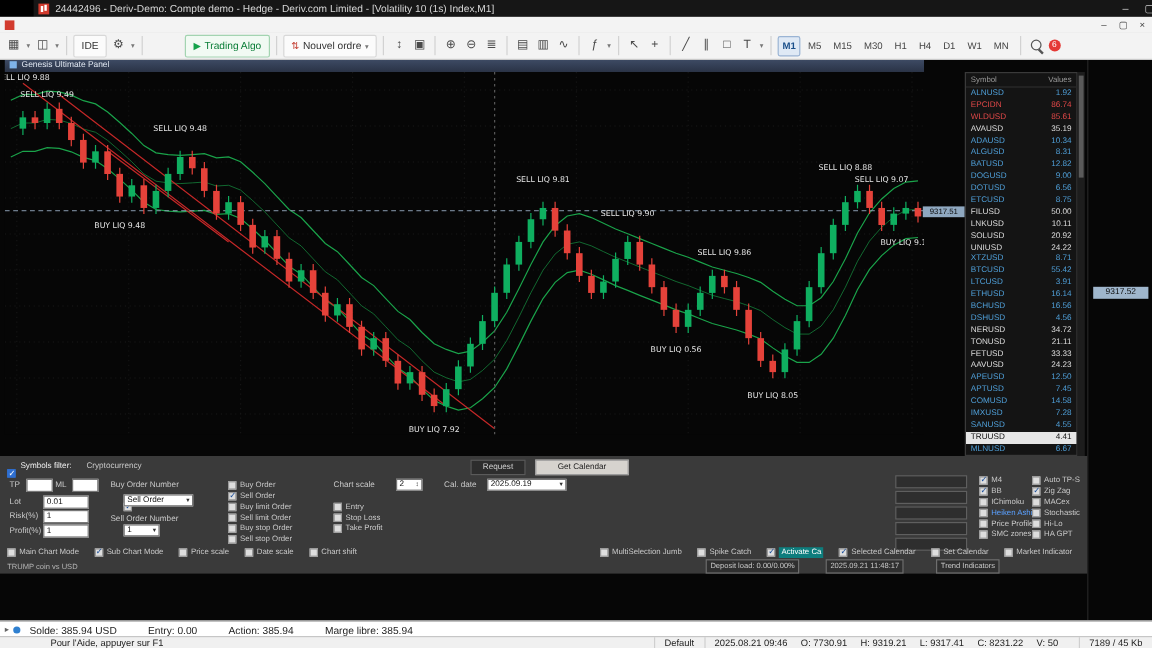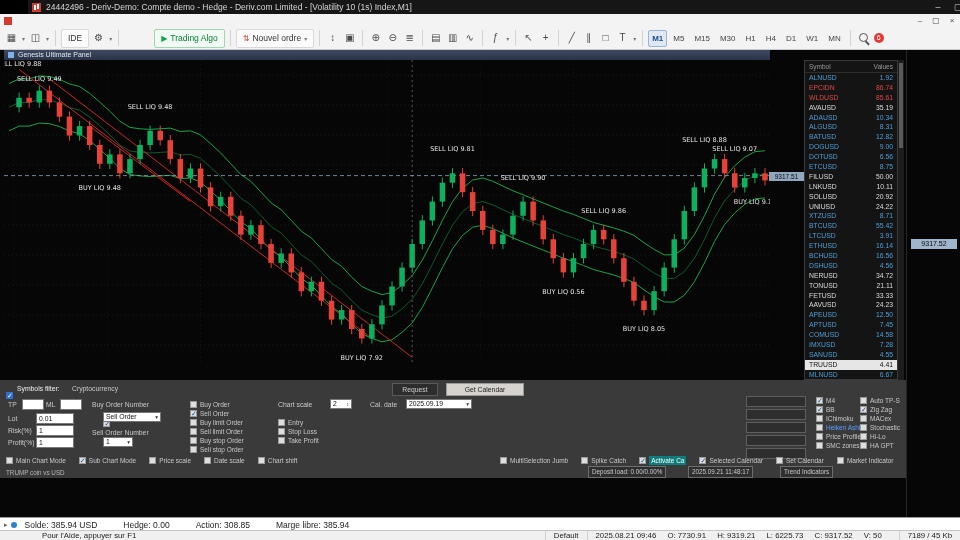--- a/index.html
+++ b/index.html
@@ -824,32 +824,32 @@
     <span class="plbl ap" style="left:6px;top:88px;color:#b5b5b5;font-size:6.3px">TRUMP coin vs USD</span>
     <span class="obox" style="left:588px;top:86px">Deposit load: 0.00/0.00%</span>
     <span class="obox" style="left:688px;top:86px">2025.09.21 11:48:17</span>
     <span class="obox" style="left:780px;top:86px">Trend Indicators</span>
   </div>
 
   <div class="acctbar">
     <span class="tri">▸</span>
     <span class="dot"></span>
     <span class="aitem">Solde: 385.94 USD</span>
-    <span class="aitem">Hedge: 0.00</span>
-    <span class="aitem">Action: 308.85</span>
+    <span class="aitem">Entry: 0.00</span>
+    <span class="aitem">Action: 385.94</span>
     <span class="aitem">Marge libre: 385.94</span>
   </div>
 
   <div class="statusbar">
     <span class="scell first">Pour l'Aide, appuyer sur F1</span>
     <span class="scell">Default</span>
     <span class="scell">
       <span class="ohlc">2025.08.21 09:46</span>
       <span class="ohlc">O: 7730.91</span>
       <span class="ohlc">H: 9319.21</span>
-      <span class="ohlc">L: 6225.73</span>
-      <span class="ohlc">C: 9317.52</span>
+      <span class="ohlc">L: 9317.41</span>
+      <span class="ohlc">C: 8231.22</span>
       <span class="ohlc">V: 50</span>
     </span>
     <span class="scell">7189 / 45 Kb</span>
   </div>
 
 </div>
 
 </body></html>

